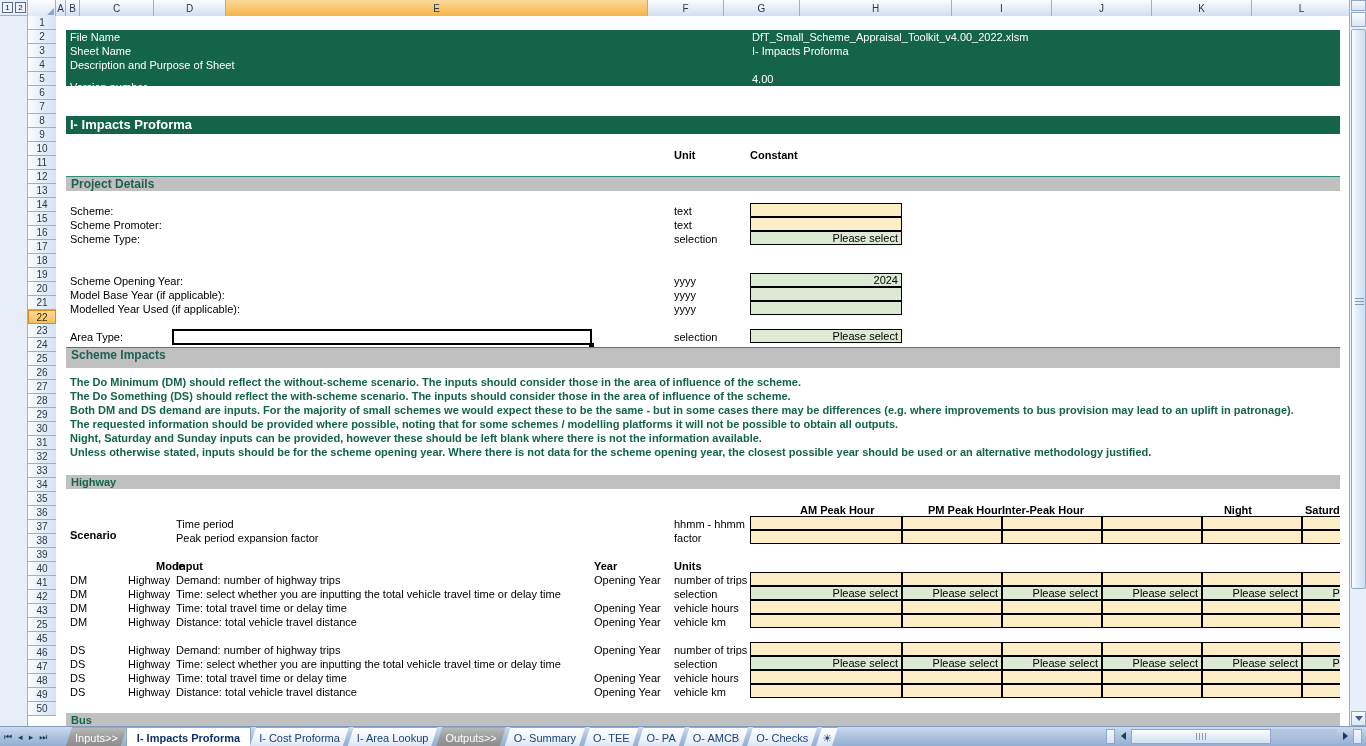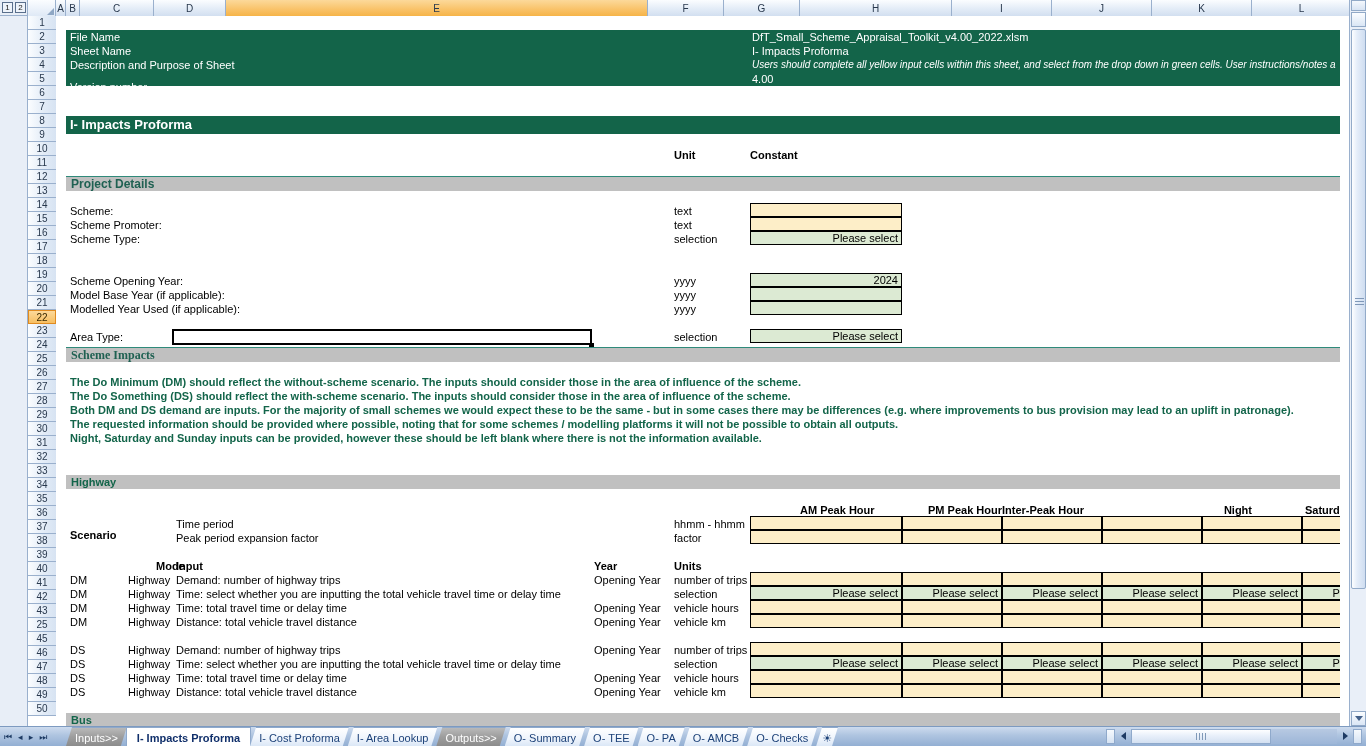--- a/index.html
+++ b/index.html
@@ -367,21 +367,20 @@
 
   <div class="sheet">
 
     <div class="banner" style="left:10px; top:14px; width:1274px; height:56px;"></div>
     <div class="banner-text" style="left:14px; top:14px;text-align:center;">File Name</div>
     <div class="banner-text" style="left:14px; top:28px;">Sheet Name</div>
     <div class="banner-text" style="left:14px; top:42px;">Description and Purpose of Sheet</div>
     <div class="banner-text" style="left:14px; top:64px;">Version number</div>
     <div class="banner-text" style="left:696px; top:14px;">DfT_Small_Scheme_Appraisal_Toolkit_v4.00_2022.xlsm</div>
     <div class="banner-text" style="left:696px; top:28px;">I- Impacts Proforma</div>
-    <div class="banner-text italic" style="left:696px; top:42px; font-size:10px;">Users should complete all yellow input cells within this sheet, and select from the drop down in green cells. User instructions/notes a</div>
     <div class="banner-text" style="left:696px; top:56px;">4.00</div>
 
     <div class="banner" style="left:10px; top:100px; width:1274px; height:18px;"></div>
     <div class="banner-title" style="position:absolute; left:14px; top:100px;">I- Impacts Proforma</div>
 
     <div class="lbl bold" style="left:618px; top:132px;">Unit</div>
     <div class="lbl bold" style="left:694px; top:132px;">Constant</div>
 
     <div class="sect" style="left:10px; top:160px; width:1274px; height:15px;">Project Details</div>
 
@@ -408,27 +407,28 @@
     <div class="lbl" style="left:14px; top:286px;">Modelled Year Used (if applicable):</div>
     <div class="lbl" style="left:618px; top:286px;">yyyy</div>
     <div class="cell green" style="left:694px; top:285px; width:152px;"></div>
 
     <div class="lbl" style="left:14px; top:314px;">Area Type:</div>
     <div class="lbl" style="left:618px; top:314px;">selection</div>
     <div class="cell green" style="left:694px; top:313px; width:152px;">Please select</div>
     <div class="selbox" style="left:116px; top:313px; width:420px; height:16px;"></div>
     <div class="selhandle" style="left:533px; top:327px;"></div>
 
-    <div class="sect" style="left:10px; top:331px; width:1274px; height:15px;font-family:Liberation Serif, serif;">Scheme Impacts</div>
+    <div class="sect" style="left:10px; top:331px; width:1274px; height:21px;">Scheme Impacts</div>
 
     <div class="lbl green" style="left:14px; top:359px;">The Do Minimum (DM) should reflect the without-scheme scenario. The inputs should consider those in the area of influence of the scheme.</div>
     <div class="lbl green" style="left:14px; top:373px;">The Do Something (DS) should reflect the with-scheme scenario. The inputs should consider those in the area of influence of the scheme.</div>
     <div class="lbl green" style="left:14px; top:387px;">Both DM and DS demand are inputs. For the majority of small schemes we would expect these to be the same - but in some cases there may be differences (e.g. where improvements to bus provision may lead to an uplift in patronage).</div>
     <div class="lbl green" style="left:14px; top:401px;">The requested information should be provided where possible, noting that for some schemes / modelling platforms it will not be possible to obtain all outputs.</div>
     <div class="lbl green" style="left:14px; top:415px;">Night, Saturday and Sunday inputs can be provided, however these should be left blank where there is not the information available.</div>
+    <div class="lbl green" style="left:14px; top:429px;">Unless otherwise stated, inputs should be for the scheme opening year. Where there is not data for the scheme opening year, the closest possible year should be used or an alternative methodology justified.</div>
 
     <div class="sect small" style="left:10px; top:459px; width:1274px; height:14px; font-size:11px; color:#13654a;">Highway</div>
 
     <div class="lbl bold" style="left:744px; top:487px; width:152px; text-align:left;">AM Peak Hour</div>
     <div class="lbl bold" style="left:846px; top:487px; width:100px; text-align:right;">PM Peak Hour</div>
     <div class="lbl bold" style="left:946px; top:487px; width:100px; text-align:left;">Inter-Peak Hour</div>
     <div class="lbl bold" style="left:1046px; top:487px; width:100px; text-align:right;"></div>
     <div class="lbl bold" style="left:1096px; top:487px; width:100px; text-align:right;">Night</div>
     <div class="lbl bold" style="left:1196px; top:487px; width:100px; text-align:right;">Saturday</div>
 

